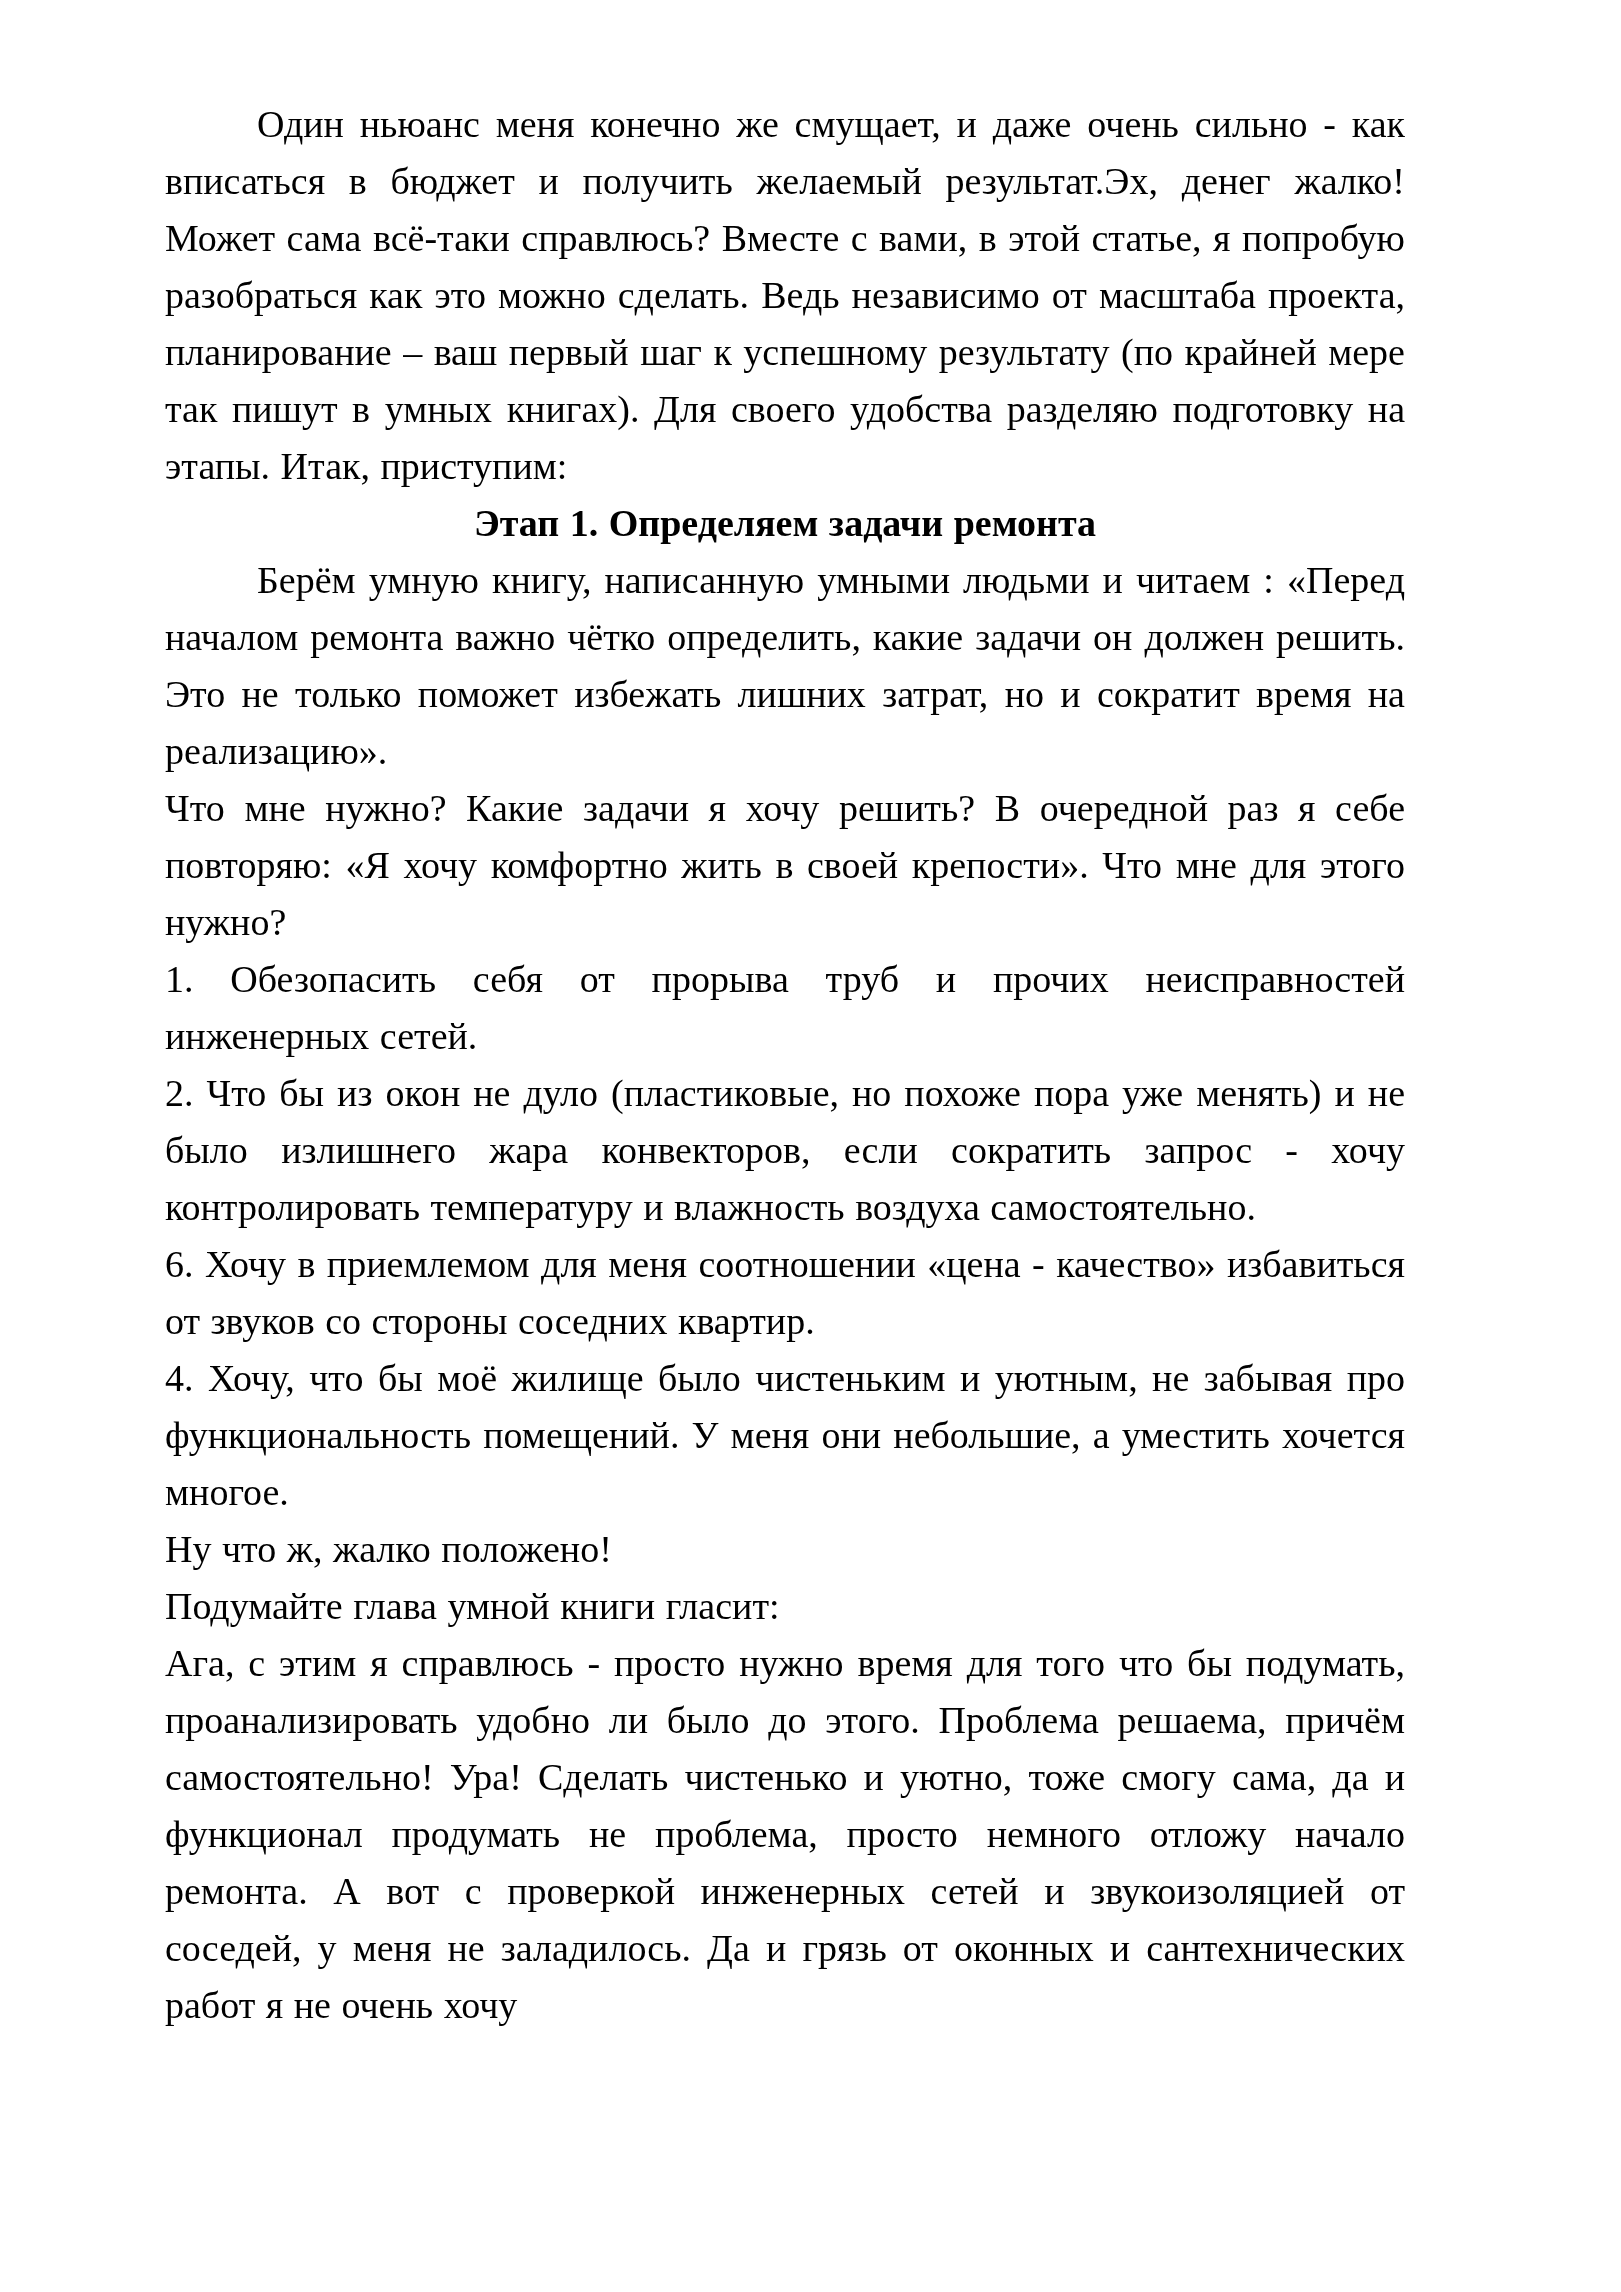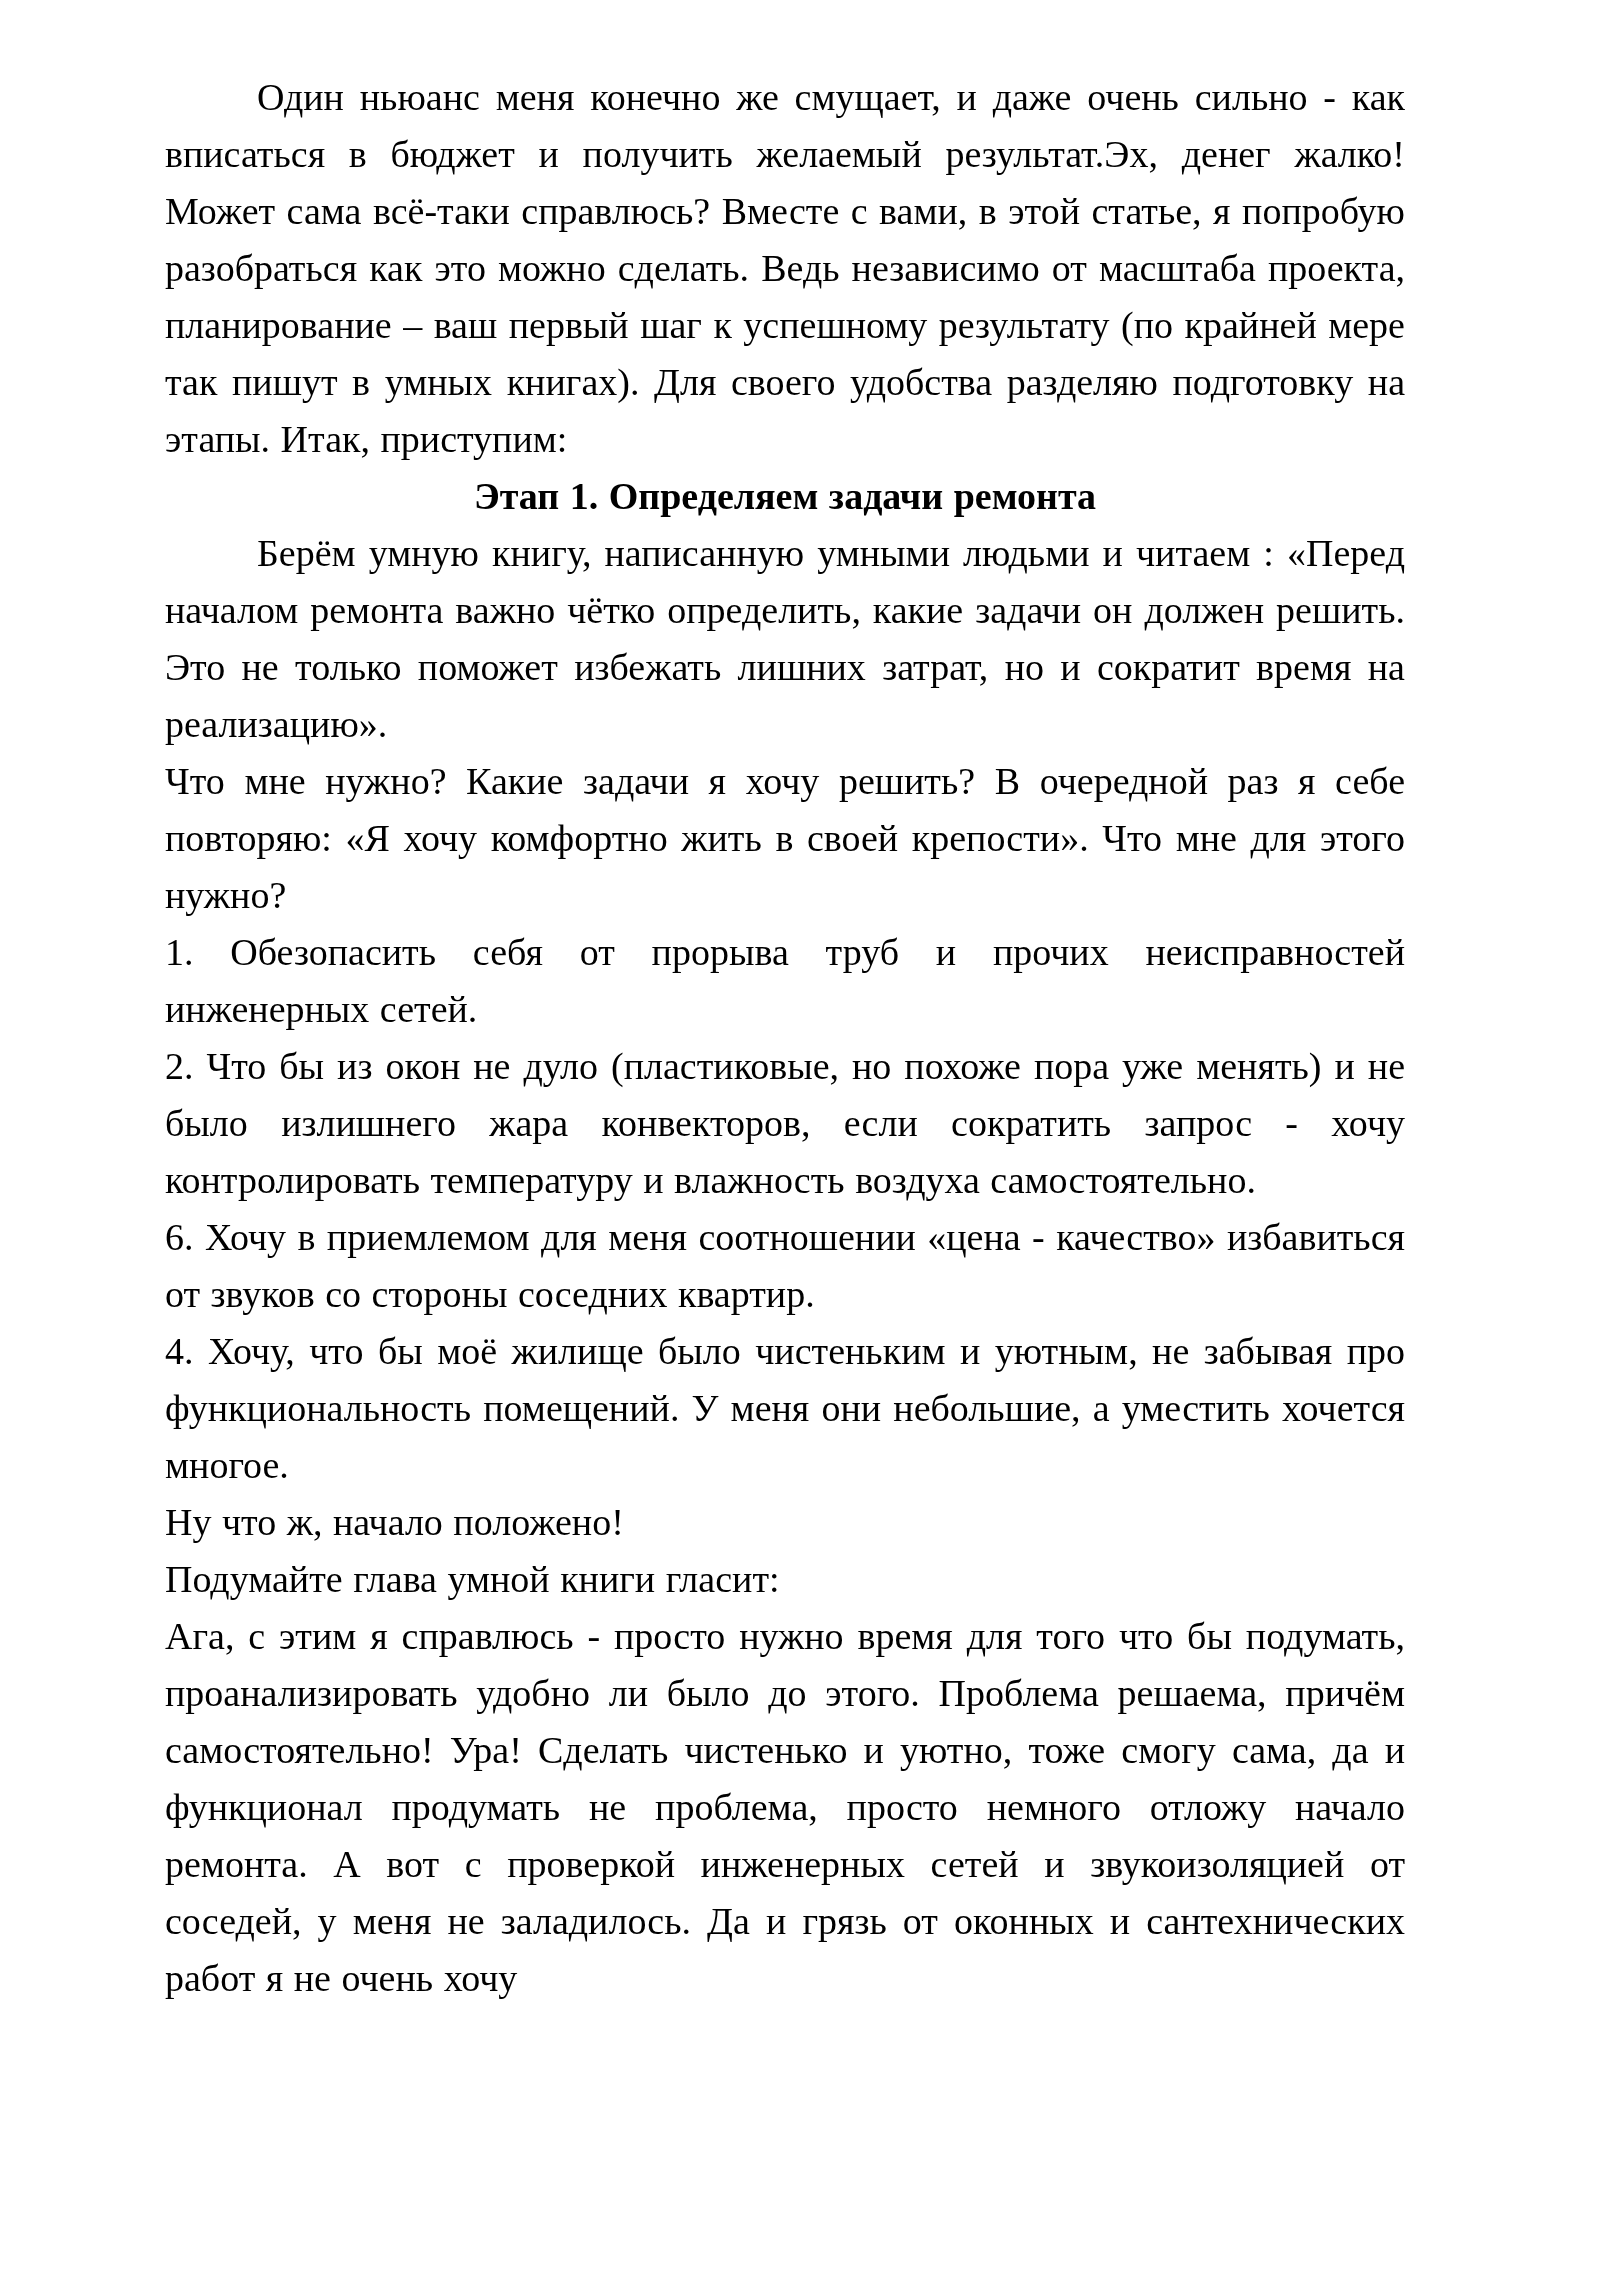--- a/index.html
+++ b/index.html
@@ -8,21 +8,21 @@
     padding: 0;
     background: #e9e9e9;
   }
   .page {
     position: relative;
     width: 1621px;
     height: 2293px;
     margin: 0 auto;
     background: #ffffff;
     box-sizing: border-box;
-    padding: 69px 216px 0 165px;
+    padding: 96px 216px 0 165px;
     overflow: hidden;
   }
   .doc-body {
     width: 100%;
   }
   .para {
     font-family: "Liberation Serif", "DejaVu Serif", serif;
     font-size: 38px;
     line-height: 1.5;
     color: #000000;
@@ -46,18 +46,18 @@
   <div class="doc-body">
 
   <p class="para indent">Один ньюанс меня конечно же смущает, и даже очень сильно - как вписаться в бюджет и получить желаемый результат.Эх,  денег жалко! Может сама всё-таки справлюсь? Вместе с вами, в этой статье, я попробую разобраться как это можно сделать. Ведь независимо от масштаба проекта, планирование  – ваш первый шаг к успешному результату (по крайней мере так пишут в умных книгах). Для своего удобства разделяю подготовку на этапы. Итак, приступим:</p>
       <p class="para heading">Этап 1. Определяем задачи ремонта</p>
       <p class="para indent">Берём умную книгу, написанную умными людьми и читаем : «Перед началом ремонта важно чётко определить, какие задачи он должен решить. Это не только поможет избежать лишних затрат, но и сократит время на реализацию».</p>
       <p class="para plain">Что мне нужно? Какие задачи я хочу решить? В очередной раз я себе повторяю: «Я хочу комфортно жить в своей крепости». Что мне для этого нужно?</p>
       <p class="para plain">1. Обезопасить себя от прорыва труб и прочих неисправностей инженерных сетей.</p>
       <p class="para plain">2. Что бы из окон не дуло (пластиковые, но похоже пора уже менять) и не было излишнего жара конвекторов, если сократить запрос - хочу контролировать температуру и влажность воздуха самостоятельно.</p>
       <p class="para plain">6. Хочу в приемлемом для меня соотношении «цена - качество» избавиться от звуков со стороны соседних квартир.</p>
       <p class="para plain">4. Хочу, что бы моё жилище было чистеньким и уютным, не забывая про функциональность помещений. У меня они небольшие, а уместить хочется многое.</p>
-      <p class="para plain">Ну что  ж, начало положено!</p>
+      <p class="para plain">Ну что  ж, жалко положено!</p>
       <p class="para plain">Подумайте глава умной книги гласит:</p>
       <p class="para plain">Ага, с этим я справлюсь - просто нужно время для того что бы подумать, проанализировать удобно ли было до этого. Проблема решаема, причём самостоятельно! Ура! Сделать чистенько и уютно, тоже смогу сама, да и функционал продумать не проблема, просто немного отложу начало ремонта. А вот с проверкой инженерных сетей и звукоизоляцией от соседей, у меня не заладилось. Да и грязь от оконных и сантехнических работ я не очень хочу</p>
     </div>
 </div>
 
 
 </body></html>

